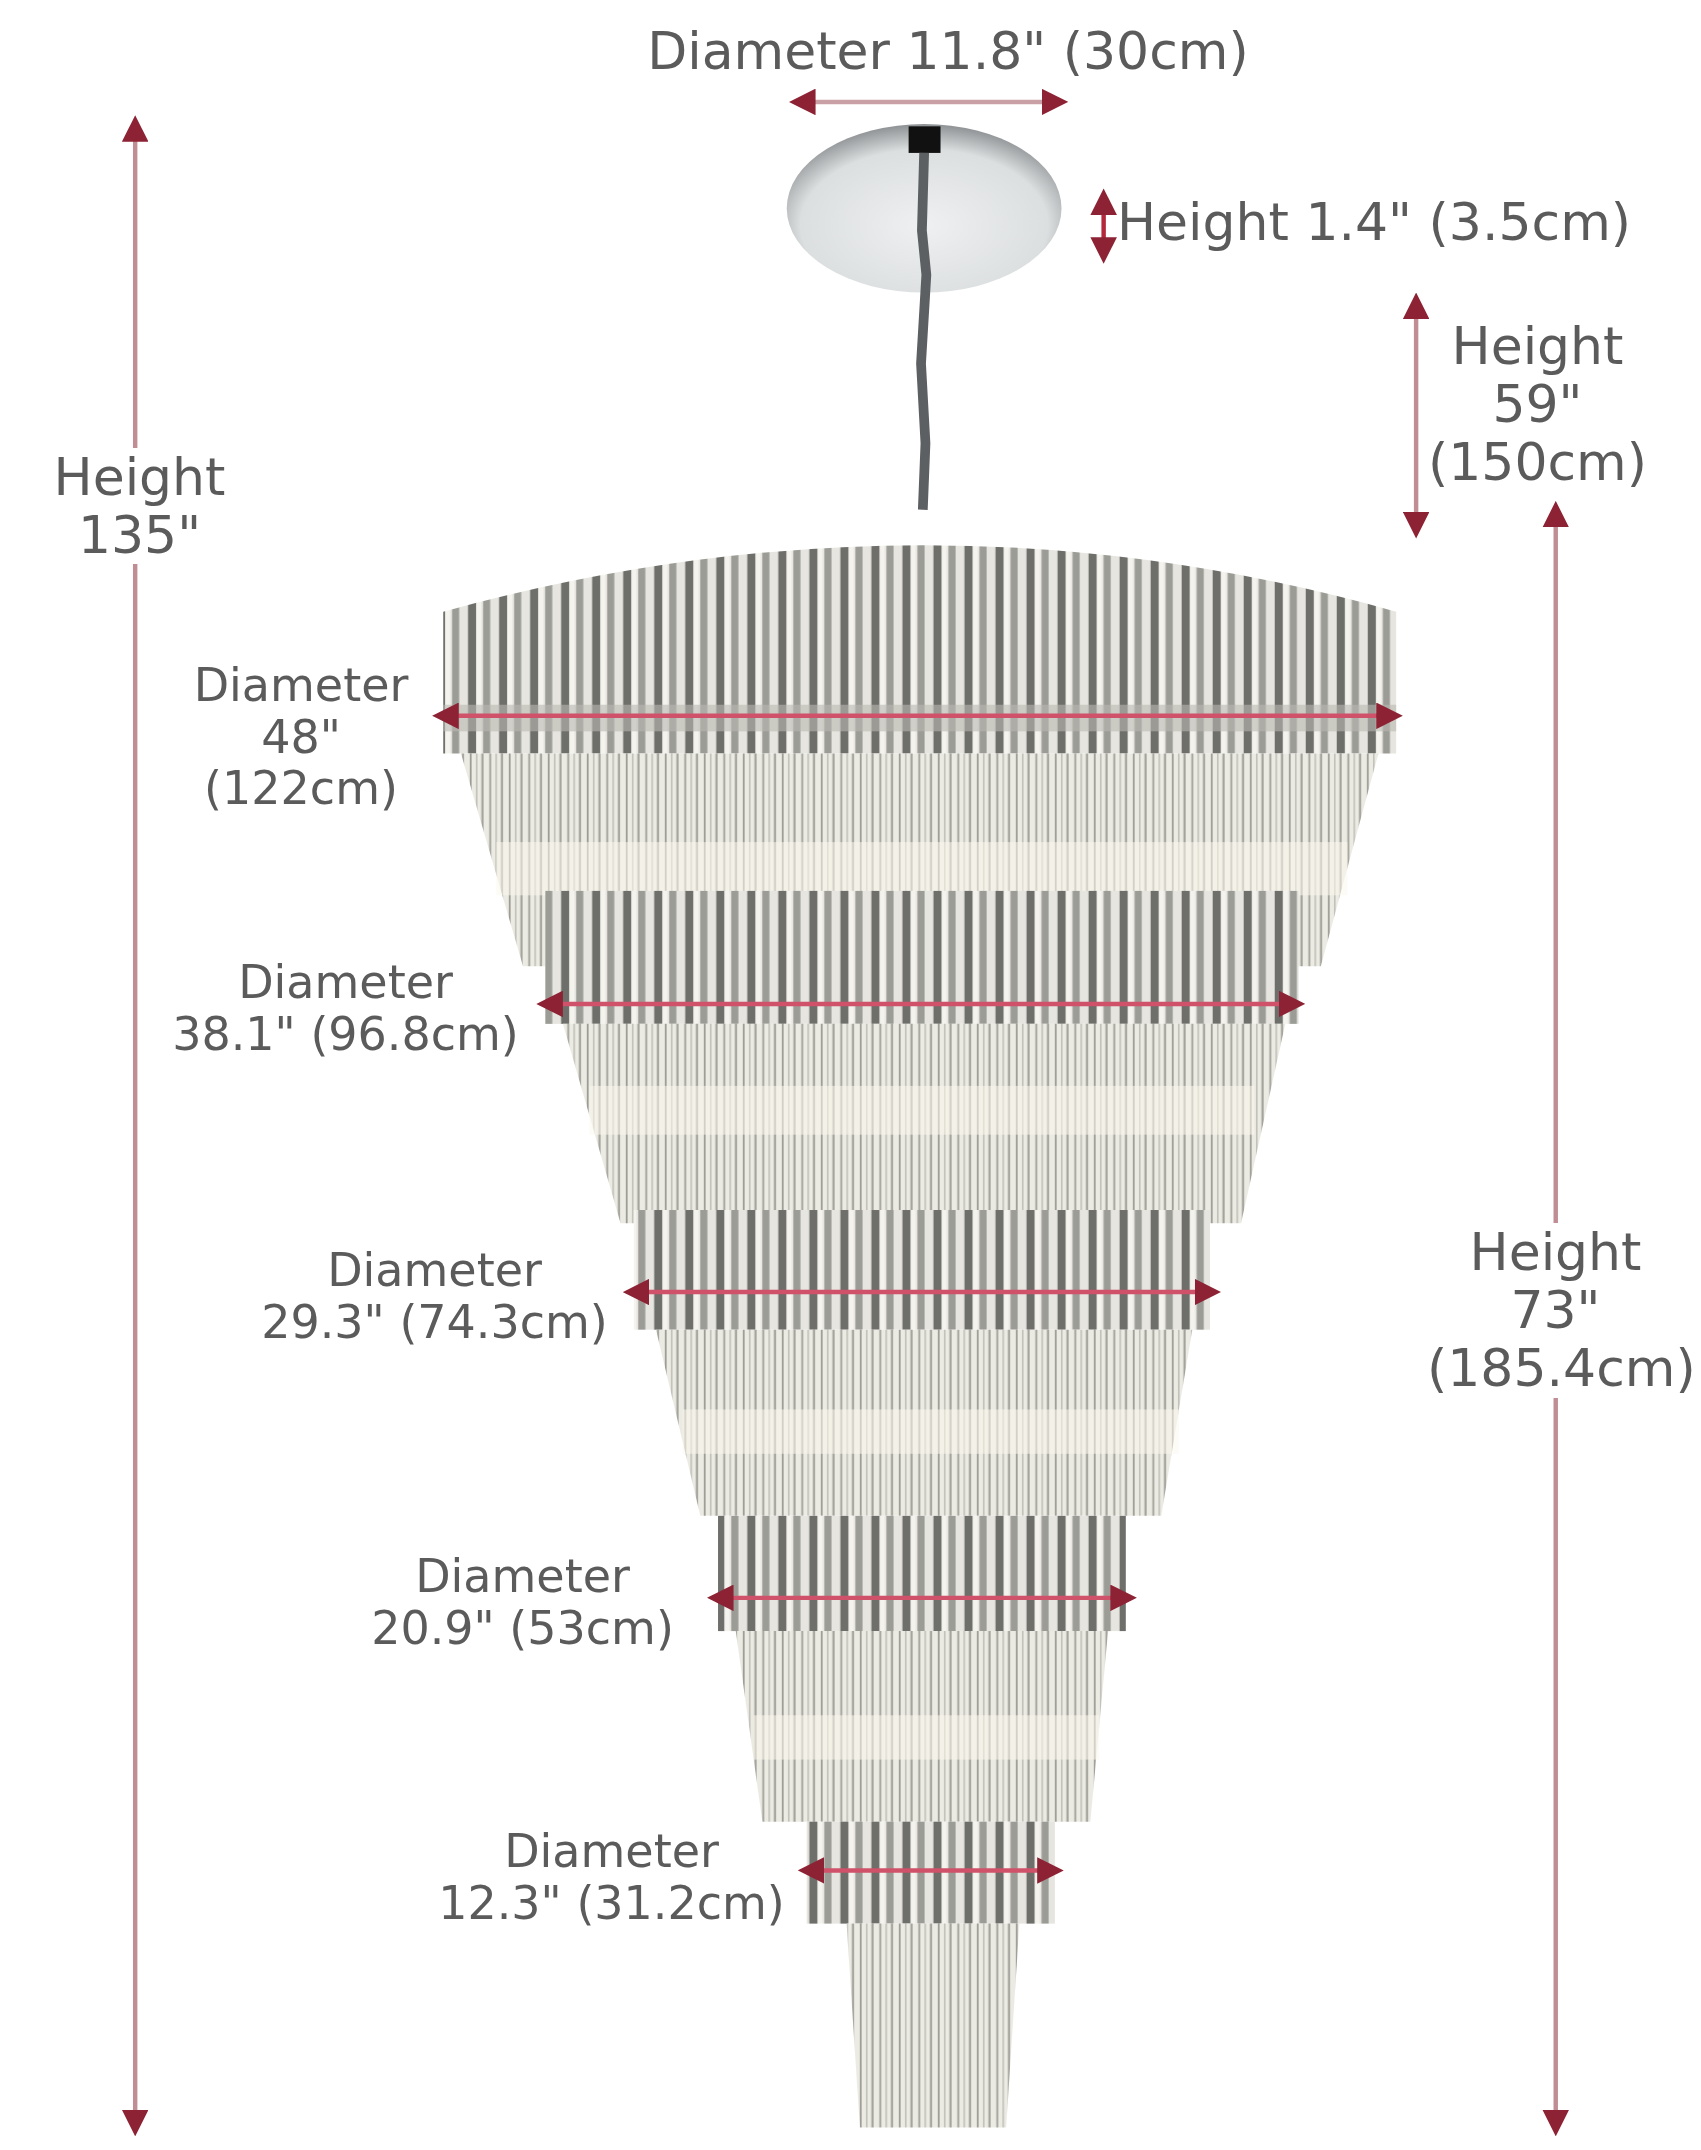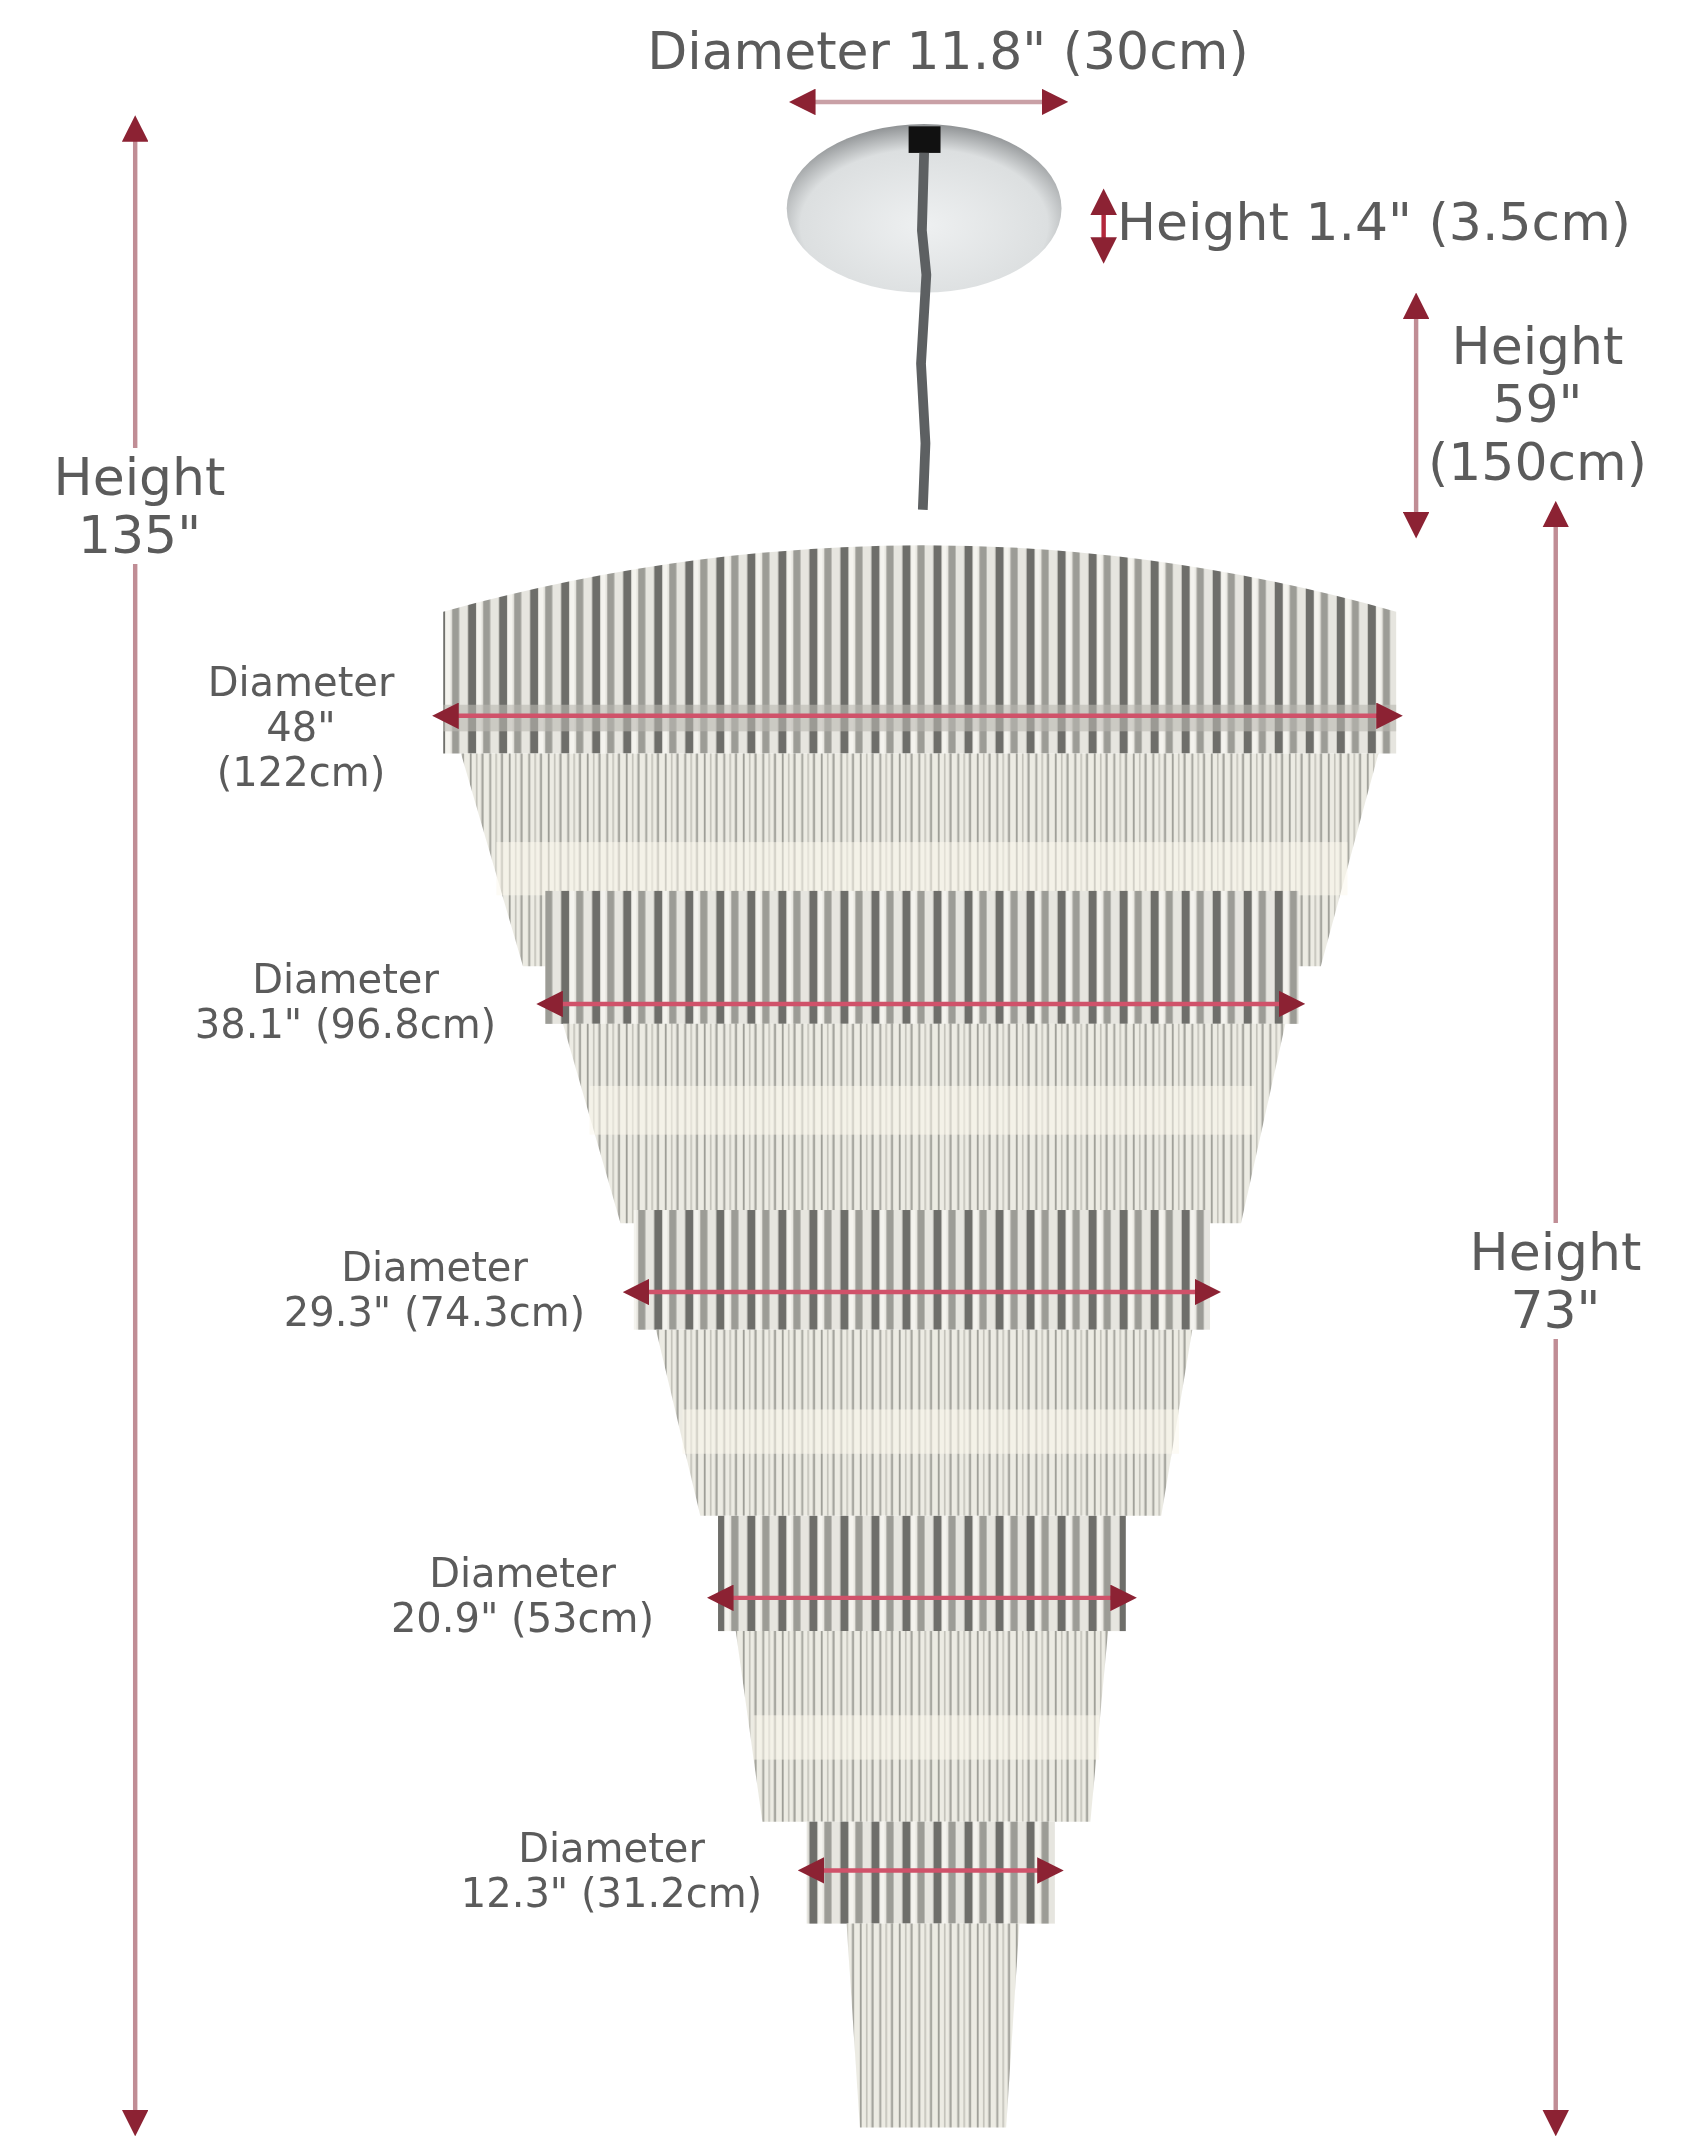--- a/index.html
+++ b/index.html
@@ -1,21 +1,21 @@
 <!DOCTYPE html>
 <html style="font-size:7px"><head>
 <meta charset="utf-8">
 <style>
   html, body { margin:0; padding:0; background:#ffffff; }
   body { width:1702px; height:2151px; position:relative; overflow:hidden;
          font-family:"DejaVu Sans","Liberation Sans",sans-serif; color:#5a5a5a; }
   .label { position:absolute; text-align:center; line-height:1.12; color:#5b5b5b; }
   .label .l { display:block; white-space:nowrap; }
   .big { font-size:52px; }
-  .mid { font-size:40px; }
+  .mid { font-size:46px; }
   svg { position:absolute; left:0; top:0; }
 </style>
 </head>
 <body>
 
 <svg width="1702" height="2151" viewBox="0 0 3840 4853">
   <defs>
     <linearGradient id="chrome" x1="0" x2="1" y1="0" y2="0">
       <stop offset="0" stop-color="#4a4a4a"></stop>
       <stop offset="0.35" stop-color="#d9d9d6"></stop>
@@ -122,20 +122,21 @@
 </div>
 
 <div class="label big" style="left:0px; top:448px; width:279px; background:#fff;">
   <span class="l">Height</span>
   <span class="l">135"</span>
 </div>
 
 <div class="label big" style="left:1427px; top:1223px; width:257px; background:#fff;">
   <span class="l">Height</span>
   <span class="l">73"</span>
+  <span class="l">(185.4cm)</span>
 </div>
 
 <div class="label mid" style="left:177px; top:660px; width:248px;">
   <span class="l">Diameter</span>
   <span class="l">48"</span>
   <span class="l">(122cm)</span>
 </div>
 
 <div class="label mid" style="left:168px; top:957px; width:355px;">
   <span class="l">Diameter</span>

